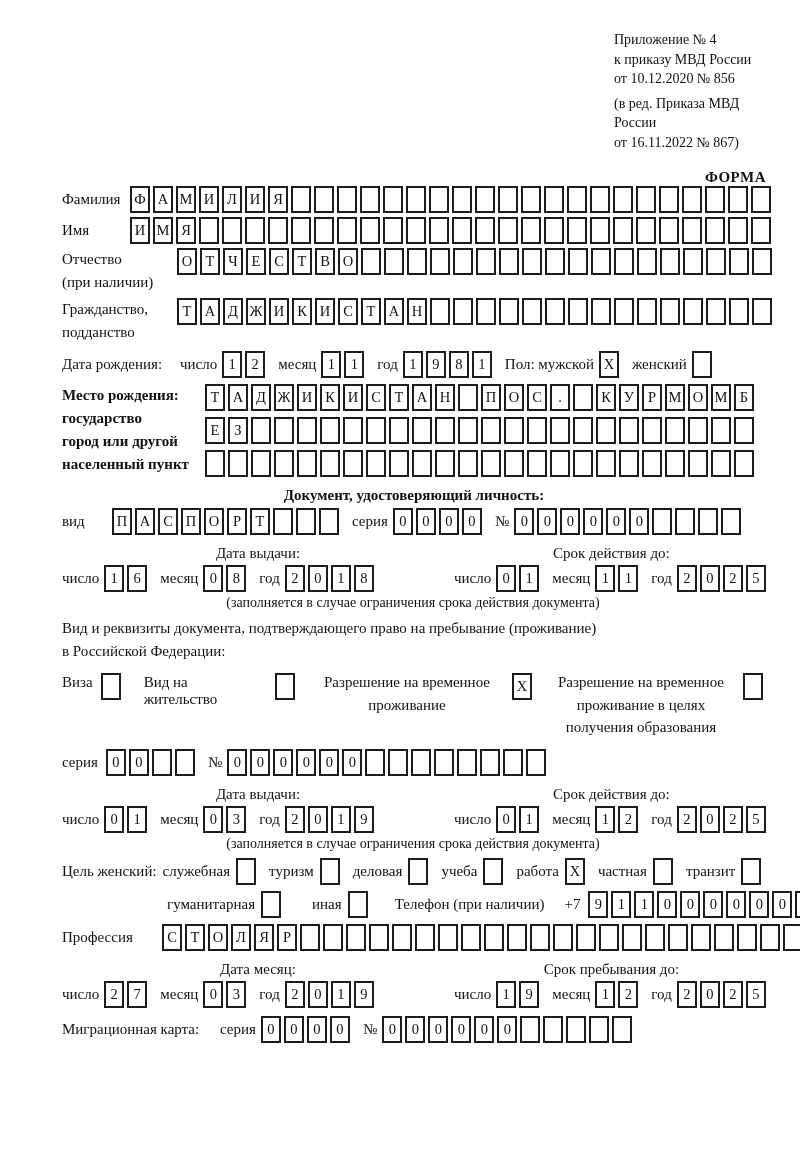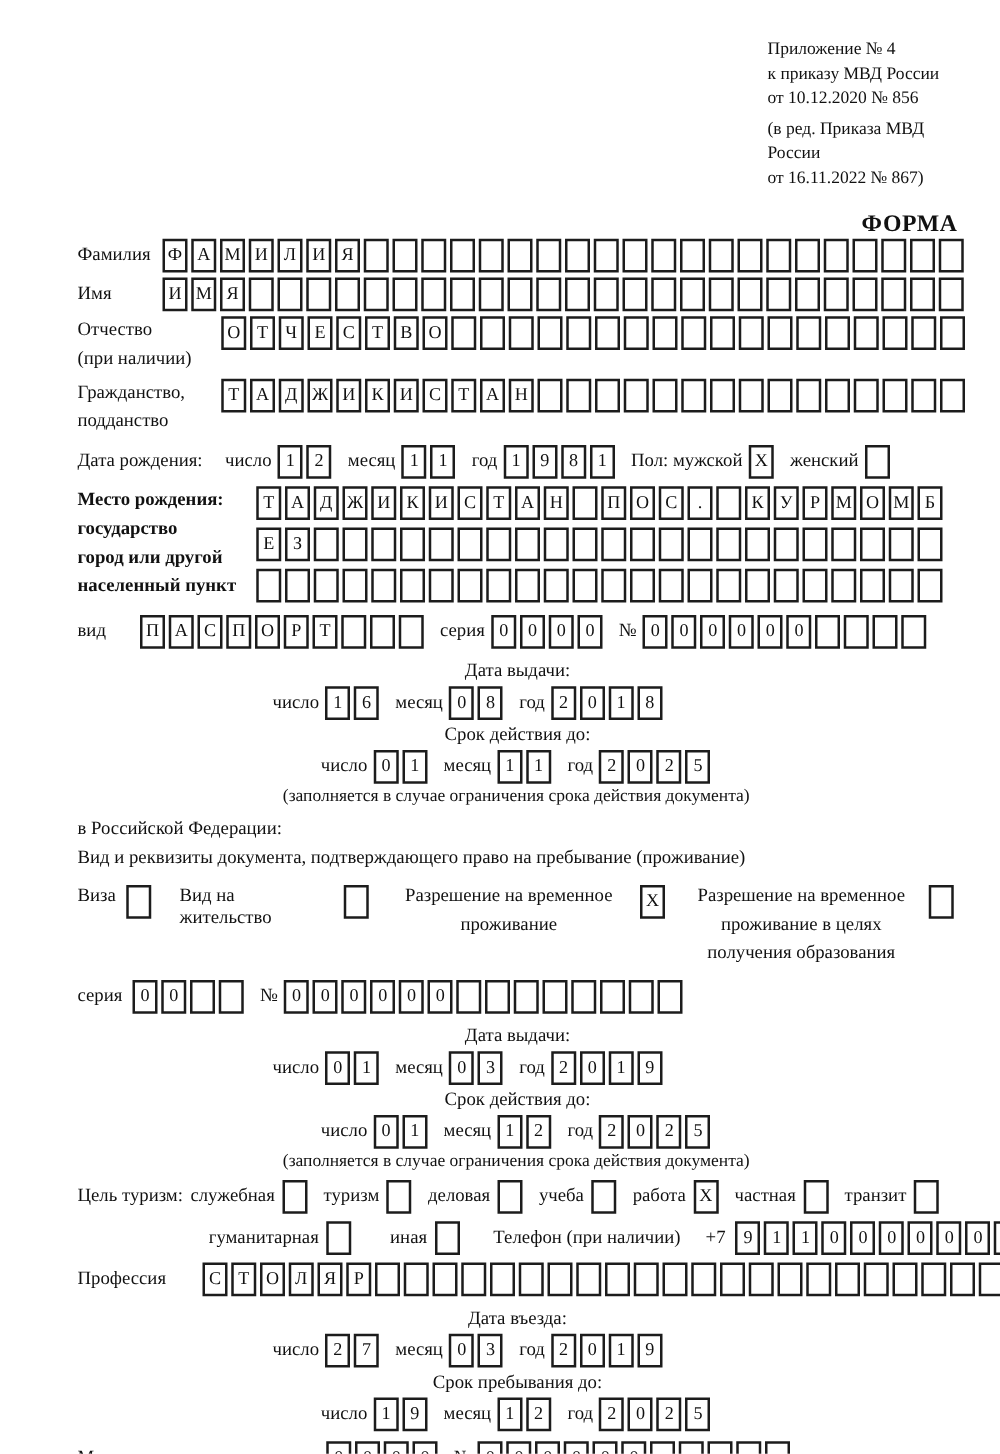--- a/index.html
+++ b/index.html
@@ -8,21 +8,21 @@
     width: 800px; height: 1163px; margin: 0 auto;
     color: #111;
     font-family: "Liberation Serif", "DejaVu Serif", serif;
     font-size: 15px;
   }
   .page { width: 800px; height: 1163px; padding: 30px 34px 28px 62px; overflow: hidden; }
 
   
   .hdr { margin-left: 552px; font-size: 14px; line-height: 1.4; }
   .hdr .note-gap { margin-top: 5px; }
-  .forma { text-align: right; font-weight: 700; font-size: 19px; margin-top: 16px; letter-spacing: .5px; }
+  .forma { text-align: right; font-weight: 700; font-size: 15px; margin-top: 16px; letter-spacing: .5px; }
 
   
   .title { text-align: center; font-weight: 700; font-size: 16.5px; line-height: 1.45; margin-top: 14px; }
   .blank { display: inline-block; width: 60px; border-bottom: 2px solid #444; margin-left: 12px; vertical-align: baseline; }
   .sec1 { font-weight: 700; font-size: 15.5px; letter-spacing: .6px; margin: 22px 0 16px; white-space: nowrap; }
 
   
   .row { display: flex; align-items: center; margin-bottom: 4px; }
   .row.top { align-items: flex-start; }
   .lbl { flex: none; }
@@ -30,21 +30,21 @@
   .lblcol { flex: none; line-height: 1.55; }
   .boxes { display: flex; flex: none; }
   .cell {
     flex: none; width: 20px; height: 27px; border: 2px solid #1c1c1c; margin-right: 3px;
     text-align: center; line-height: 23px; font-size: 14.5px; background: #fff;
   }
   .boxrows > div { display: flex; margin-bottom: 6px; }
 
   
   .dates { margin: 6px 0 0; }
-  .drow { display: flex; align-items: center; flex-direction: column; }
+  .drow { display: flex; align-items: center; }
   .dcol-l { width: 392px; flex: none; }
   .dcol-r { flex: 1; }
   .dtitle { text-align: center; margin: 4px 0 3px; }
   .dfields { display: flex; align-items: center; }
   .dl { flex: none; margin-right: 5px; }
   .dl.g { margin-left: 10px; }
   .fillnote { text-align: center; font-size: 14px; margin: 3px 2px 6px 0; }
 
   
   .introline { line-height: 1.55; }
@@ -327,20 +327,21 @@
           <span class="cell"></span>
           <span class="cell"></span>
           <span class="cell"></span>
           <span class="cell"></span>
           <span class="cell"></span>
           <span class="cell"></span>
         </div>
     </div>
   </div>
 
+  <div class="docsec">Документ, удостоверяющий личность:</div>
 
   <div class="row">
     <span class="lbl w50">вид</span>
     <span class="boxes">
         <span class="cell">П</span>
         <span class="cell">А</span>
         <span class="cell">С</span>
         <span class="cell">П</span>
         <span class="cell">О</span>
         <span class="cell">Р</span>
@@ -414,22 +415,22 @@
               <span class="cell">0</span>
               <span class="cell">2</span>
               <span class="cell">5</span>
             </span>
         </div>
       </div>
     </div>
     <div class="fillnote">(заполняется в случае ограничения срока действия документа)</div>
   </div>
 
+  <div class="introline">Вид и реквизиты документа, подтверждающего право на пребывание (проживание)</div>
   <div class="introline">в Российской Федерации:</div>
-  <div class="introline">Вид и реквизиты документа, подтверждающего право на пребывание (проживание)</div>
 
   <div class="optrow">
     <span class="optlbl">Виза</span>
     <span class="boxes" style="margin-top:2px;">
         <span class="cell"></span>
       </span>
     <span class="optlbl ml20">Вид на жительство</span>
     <span class="boxes ml16" style="margin-top:2px;">
         <span class="cell"></span>
       </span>
@@ -514,21 +515,21 @@
               <span class="cell">2</span>
               <span class="cell">5</span>
             </span>
         </div>
       </div>
     </div>
     <div class="fillnote">(заполняется в случае ограничения срока действия документа)</div>
   </div>
 
   <div class="prow">
-    <span class="plbl first">Цель туризм:</span>
+    <span class="plbl first">Цель женский:</span>
     <span class="plbl first">служебная</span>
     <span class="boxes">
         <span class="cell"></span>
       </span>
     <span class="plbl">туризм</span>
     <span class="boxes">
         <span class="cell"></span>
       </span>
     <span class="plbl">деловая</span>
     <span class="boxes">
@@ -607,21 +608,21 @@
         <span class="cell"></span>
         <span class="cell"></span>
         <span class="cell"></span>
         <span class="cell"></span>
       </span>
   </div>
 
   <div class="dates">
     <div class="drow">
       <div class="dcol-l">
-        <div class="dtitle">Дата въезда:</div>
+        <div class="dtitle">Дата месяц:</div>
         <div class="dfields">
           <span class="dl">число</span>
           <span class="boxes">
               <span class="cell">2</span>
               <span class="cell">7</span>
             </span>
           <span class="dl g">месяц</span>
           <span class="boxes">
               <span class="cell">0</span>
               <span class="cell">3</span>

